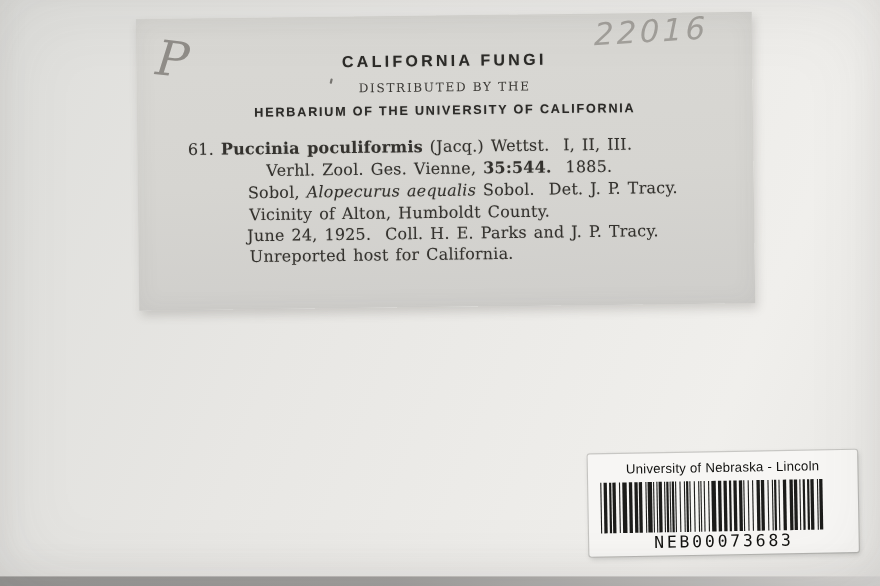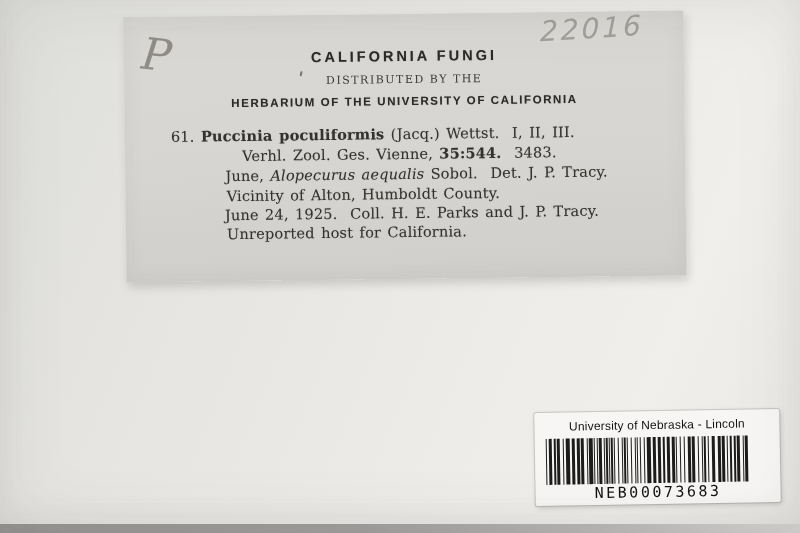--- a/index.html
+++ b/index.html
@@ -197,23 +197,23 @@
     <div class="label-header">
       <div class="label-title">CALIFORNIA FUNGI</div>
       <div class="label-subtitle">DISTRIBUTED BY THE</div>
       <div class="label-institution">HERBARIUM OF THE UNIVERSITY OF CALIFORNIA</div>
     </div>
 
     <div class="ink-speck"></div>
 
     <div class="bodyline l1"><span>61. </span><span class="b">Puccinia poculiformis</span><span> (Jacq.) Wettst.  I, II, III.</span></div>
 
-    <div class="bodyline l2"><span>Verhl. Zool. Ges. Vienne, </span><span class="b">35:544.</span><span>  3483.</span></div>
-
-    <div class="bodyline l3"><span>June, </span><span class="i">Alopecurus aequalis</span><span> Sobol.  Det. J. P. Tracy.</span></div>
+    <div class="bodyline l2"><span>Verhl. Zool. Ges. Vienne, </span><span class="b">35:544.</span><span>  1885.</span></div>
+
+    <div class="bodyline l3"><span>Sobol, </span><span class="i">Alopecurus aequalis</span><span> Sobol.  Det. J. P. Tracy.</span></div>
 
     <div class="bodyline l4">Vicinity of Alton, Humboldt County.</div>
 
     <div class="bodyline l5">June 24, 1925.  Coll. H. E. Parks and J. P. Tracy.</div>
 
     <div class="bodyline l6">Unreported host for California.</div>
   </div>
 
   <span class="accession-number">22016</span>
 

